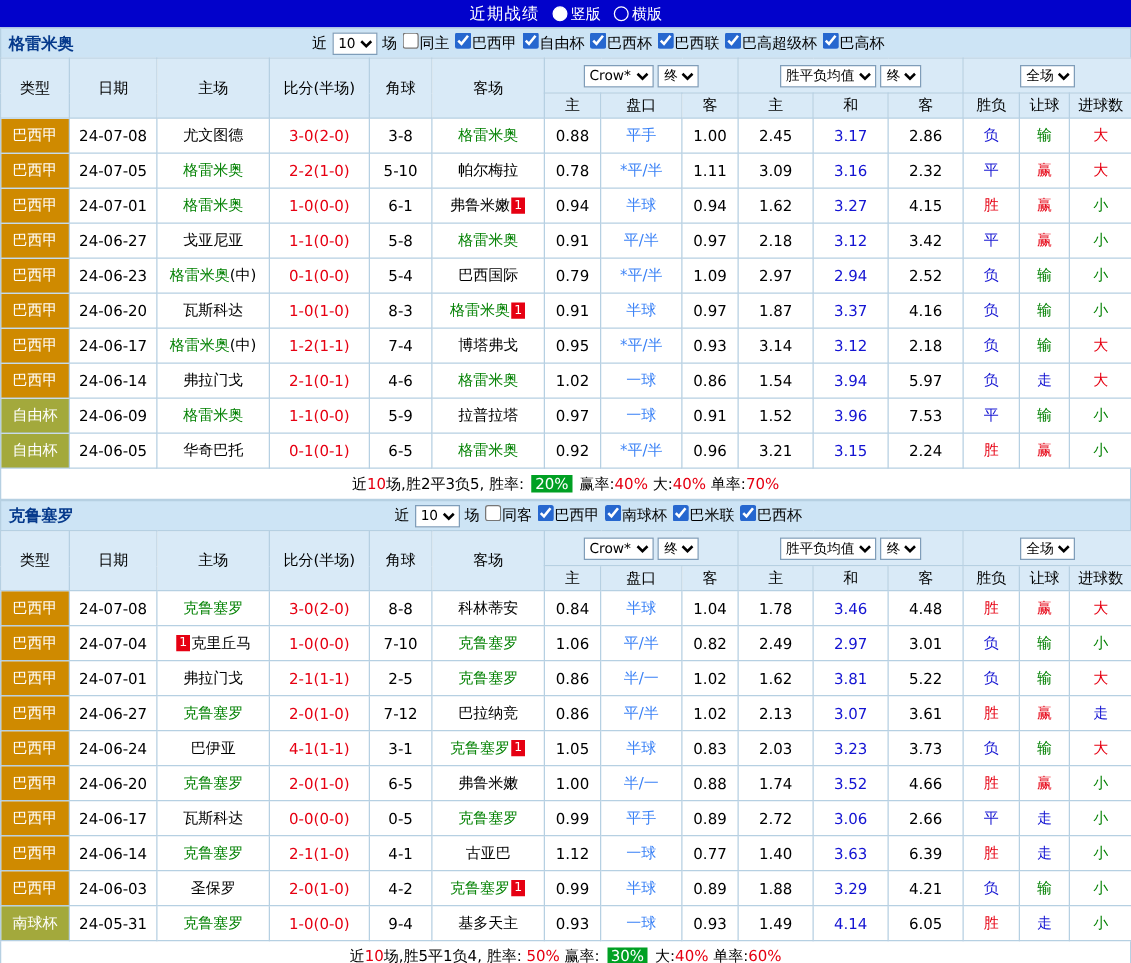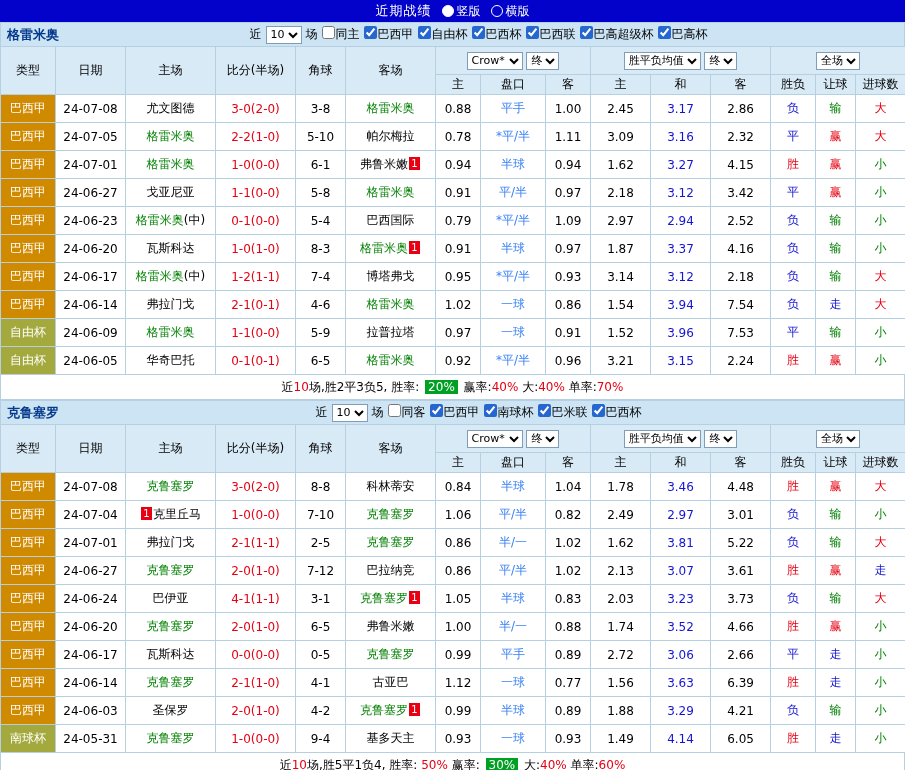--- a/index.html
+++ b/index.html
@@ -257,21 +257,21 @@
             <td class="date">24-06-14</td>
             <td class="team"><span>弗拉门戈</span></td>
             <td class="score">2-1(0-1)</td>
             <td class="corner">4-6</td>
             <td class="team"><span class="focal">格雷米奥</span></td>
             <td class="onum">1.02</td>
             <td class="handicap">一球</td>
             <td class="onum">0.86</td>
             <td class="onum">1.54</td>
             <td class="edraw">3.94</td>
-            <td class="onum">7.54</td>
+            <td class="onum">5.97</td>
             <td class="c-b">负</td>
             <td class="c-b">走</td>
             <td class="c-r">大</td>
           </tr>
           <tr>
             <td class="league" style="background: rgb(163, 169, 60);">自由杯</td>
             <td class="date">24-06-09</td>
             <td class="team"><span class="focal">格雷米奥</span></td>
             <td class="score">1-1(0-0)</td>
             <td class="corner">5-9</td>
@@ -512,21 +512,21 @@
           <tr>
             <td class="league" style="background: rgb(207, 138, 0);">巴西甲</td>
             <td class="date">24-06-14</td>
             <td class="team"><span class="focal">克鲁塞罗</span></td>
             <td class="score">2-1(1-0)</td>
             <td class="corner">4-1</td>
             <td class="team"><span>古亚巴</span></td>
             <td class="onum">1.12</td>
             <td class="handicap">一球</td>
             <td class="onum">0.77</td>
-            <td class="onum">1.56</td>
+            <td class="onum">1.40</td>
             <td class="edraw">3.63</td>
             <td class="onum">6.39</td>
             <td class="c-r">胜</td>
             <td class="c-b">走</td>
             <td class="c-g">小</td>
           </tr>
           <tr>
             <td class="league" style="background: rgb(207, 138, 0);">巴西甲</td>
             <td class="date">24-06-03</td>
             <td class="team"><span>圣保罗</span></td>

